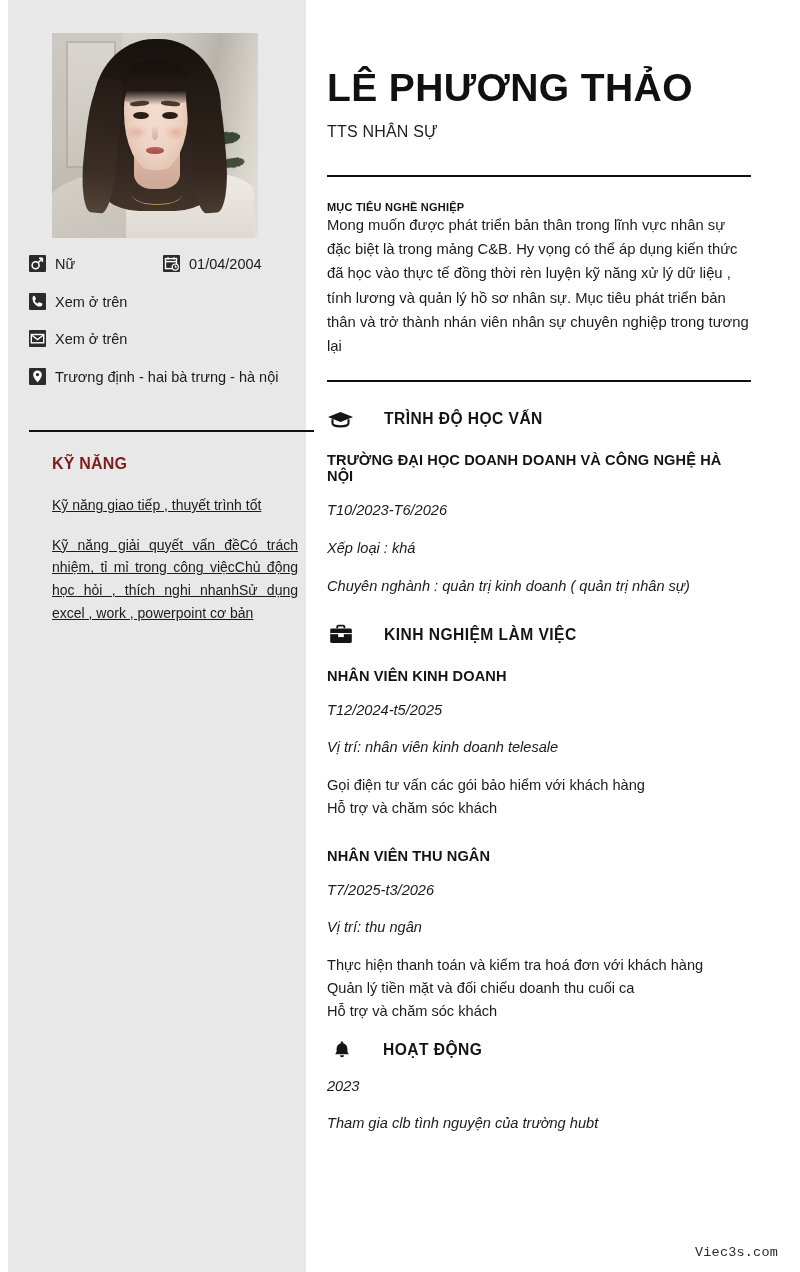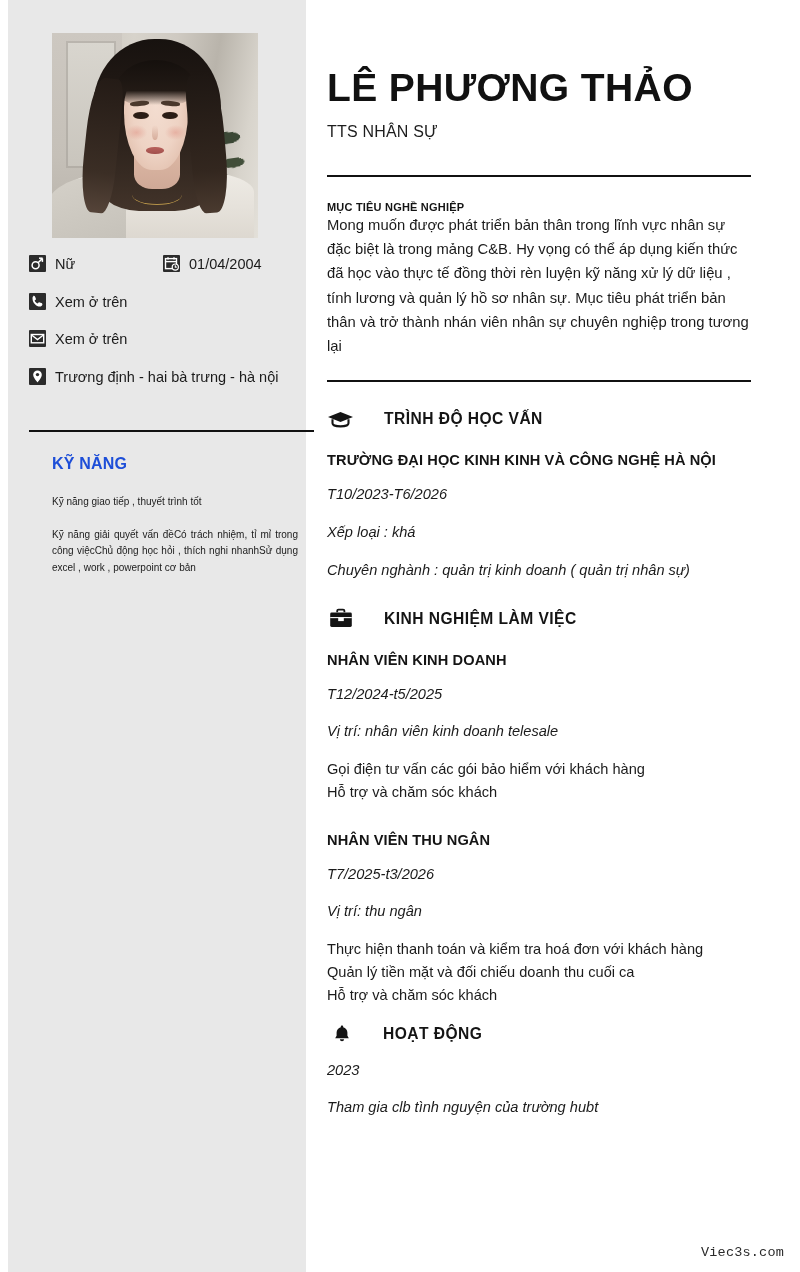--- a/index.html
+++ b/index.html
@@ -194,28 +194,29 @@
   .skills {
     position: absolute;
     left: 44px;
     top: 455px;
     width: 246px;
   }
   .skills h2 {
     font-size: 16px;
     font-weight: bold;
     letter-spacing: .2px;
-    color: #1d4ed8;
+    color: #7f1d1d;
     margin-bottom: 21px;
   }
   .skill-p {
-    font-size: 10px;
+    font-size: 14px;
     line-height: 1.62;
     color: #1b1b1b;
     margin-bottom: 17px;
+    text-decoration: underline;
   }
   .skill-p.justify { text-align: justify; }
 
   
   .main {
     position: absolute;
     left: 327px;
     top: 0;
     width: 424px;
   }
@@ -295,21 +296,21 @@
   .entry .block {
     margin-top: 15px;
     font-size: 14.6px;
     line-height: 1.56;
     color: #1b1b1b;
     white-space: pre-line;
   }
 
   .watermark {
     position: absolute;
-    right: 16px;
+    right: 22px;
     bottom: 12px;
     font-family: "Liberation Mono", monospace;
     font-size: 13.5px;
     color: #2a2a2a;
     letter-spacing: .2px;
   }
 </style>
 </head>
 <body>
 
@@ -430,21 +431,21 @@
       <span class="glyph">
         <svg width="27" height="20" viewBox="0 0 27 20">
           <path d="M13.5 3 L26 8 L13.5 13 L1 8 Z" fill="#141414"></path>
           <path d="M5.5 10.2 V14.2 c0 1.9 3.6 3.2 8 3.2 s8-1.3 8-3.2 v-4" fill="none" stroke="#141414" stroke-width="2.1"></path>
         </svg>
       </span>
       <h2>TRÌNH ĐỘ HỌC VẤN</h2>
     </div>
 
     <div class="entry">
-      <h3>TRƯỜNG ĐẠI HỌC KINH KINH VÀ CÔNG NGHỆ HÀ NỘI</h3>
+      <h3>TRƯỜNG ĐẠI HỌC DOANH DOANH VÀ CÔNG NGHỆ HÀ NỘI</h3>
       <div class="line">T10/2023-T6/2026</div>
       <div class="line">Xếp loại : khá</div>
       <div class="line">Chuyên nghành : quản trị kinh doanh ( quản trị nhân sự)</div>
     </div>
 
     <div class="sec-head">
       <span class="glyph">
         <svg width="26" height="21" viewBox="0 0 26 21">
           <path d="M9.2 4.2 V2.8 c0-.7.6-1.2 1.3-1.2 h4.6 c.7 0 1.3.5 1.3 1.2 v1.4" fill="none" stroke="#141414" stroke-width="1.8"></path>
           <rect x="2.2" y="4.6" width="21.6" height="14.4" rx="1.4" fill="#141414"></rect>

